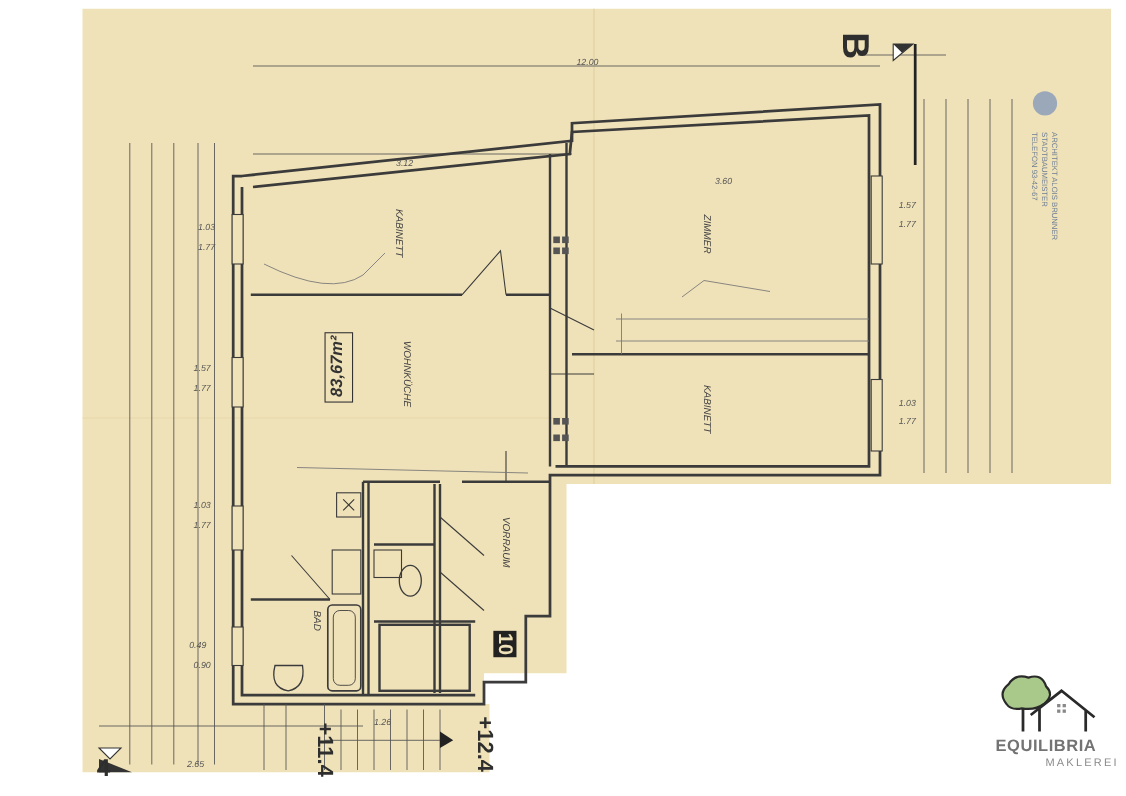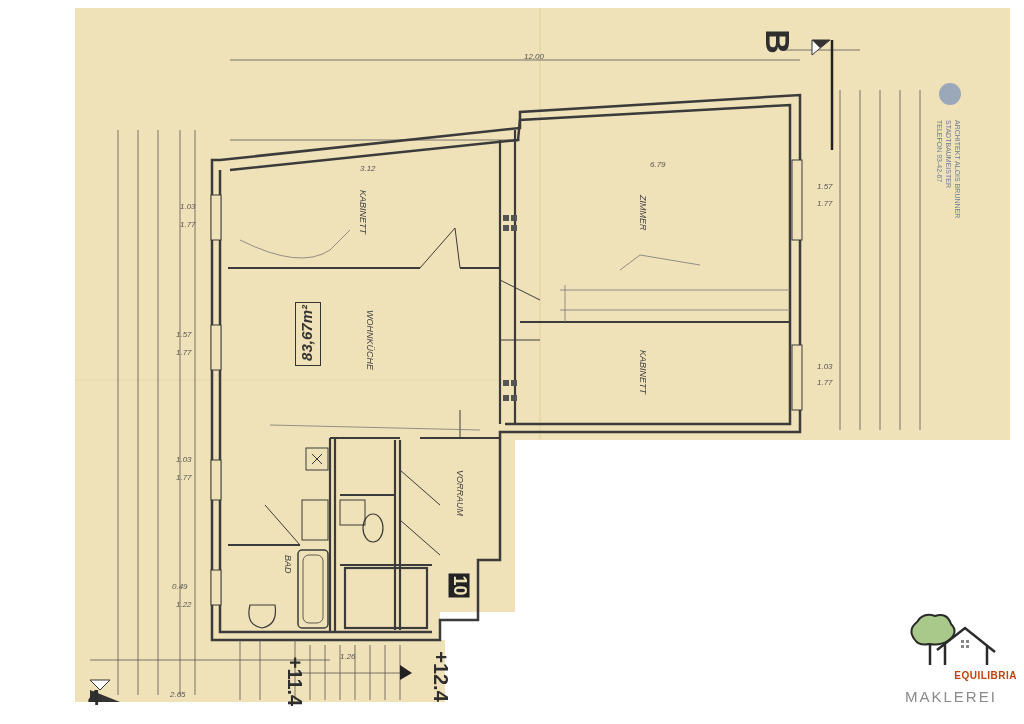--- a/index.html
+++ b/index.html
@@ -1,20 +1,20 @@
 <!DOCTYPE html>
 <html><head>
 <meta charset="utf-8">
 <style>
   html, body { margin:0; padding:0; background:#ffffff; }
   body { width:1024px; height:724px; position:relative; overflow:hidden; font-family:"Liberation Sans", sans-serif; }
   .sheet { position:absolute; left:0; top:0; width:1024px; height:724px; }
   .logo { position:absolute; left:905px; top:610px; width:112px; height:100px; }
-  .logo-title { position:absolute; left:0; top:60px; width:112px; text-align:right; font-weight:bold; font-size:10px; color:#c2410c; letter-spacing:0.5px; }
-  .logo-sub { position:absolute; left:0; top:78px; width:112px; text-align:left; font-size:15px; color:#8a8a8a; letter-spacing:2px; }
+  .logo-title { position:absolute; left:0; top:60px; width:112px; text-align:left; font-weight:bold; font-size:15px; color:#737373; letter-spacing:0.5px; }
+  .logo-sub { position:absolute; left:0; top:78px; width:112px; text-align:right; font-size:10px; color:#8a8a8a; letter-spacing:2px; }
   .stamp { position:absolute; left:930px; top:80px; width:50px; height:200px; }
   .stamp-text { position:absolute; left:5px; top:40px; writing-mode:vertical-rl; font-size:7px; color:#6d7e94; line-height:9px; }
   .area-box { position:absolute; left:295px; top:302px; width:24px; height:62px; border:1.2px solid #333; }
   .area-text { position:absolute; left:2px; top:2px; writing-mode:vertical-rl; transform:rotate(180deg); font-size:15px; font-weight:bold; color:#333; font-style:italic; }
   .label-v { position:absolute; writing-mode:vertical-rl; font-size:9px; color:#444; font-style:italic; }
   .dim { position:absolute; font-size:8px; color:#555; font-style:italic; }
   .big-letter { position:absolute; font-weight:bold; color:#2e2e2e; }
 </style>
 </head>
 <body>
@@ -154,30 +154,30 @@
 </div>
 
 <div class="label-v" style="left:358px;top:190px;">KABINETT</div>
 <div class="label-v" style="left:638px;top:195px;">ZIMMER</div>
 <div class="label-v" style="left:365px;top:310px;">WOHNKÜCHE</div>
 <div class="label-v" style="left:638px;top:350px;">KABINETT</div>
 <div class="label-v" style="left:455px;top:470px;">VORRAUM</div>
 <div class="label-v" style="left:283px;top:555px;">BAD</div>
 
 <div class="dim" style="left:478px;top:52px;margin-left:46px;">12.00</div>
-<div class="dim" style="left:360px;top:164px;">3.12</div>
-<div class="dim" style="left:650px;top:160px;">6.79</div>
+<div class="dim" style="left:360px;top:144px;">3.12</div>
+<div class="dim" style="left:650px;top:160px;">3.60</div>
 <div class="dim" style="left:180px;top:202px;">1.03</div>
 <div class="dim" style="left:180px;top:220px;">1.77</div>
 <div class="dim" style="left:176px;top:330px;">1.57</div>
 <div class="dim" style="left:176px;top:348px;">1.77</div>
 <div class="dim" style="left:176px;top:455px;">1.03</div>
 <div class="dim" style="left:176px;top:473px;">1.77</div>
 <div class="dim" style="left:172px;top:582px;">0.49</div>
-<div class="dim" style="left:176px;top:600px;">1.22</div>
+<div class="dim" style="left:176px;top:600px;">0.90</div>
 <div class="dim" style="left:817px;top:182px;">1.57</div>
 <div class="dim" style="left:817px;top:199px;">1.77</div>
 <div class="dim" style="left:817px;top:362px;">1.03</div>
 <div class="dim" style="left:817px;top:378px;">1.77</div>
 <div class="dim" style="left:170px;top:690px;">2.65</div>
 <div class="dim" style="left:340px;top:652px;">1.26</div>
 
 <div class="stamp">
   <svg width="24" height="24" style="position:absolute;left:8px;top:2px;">
       <circle cx="12" cy="12" r="11" fill="#9aa8ba"></circle>

